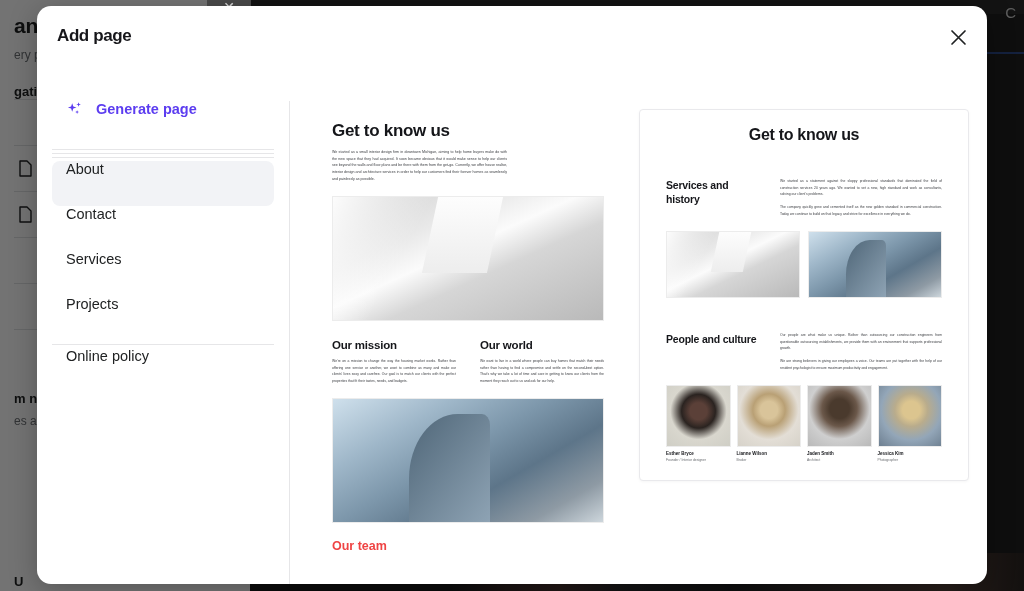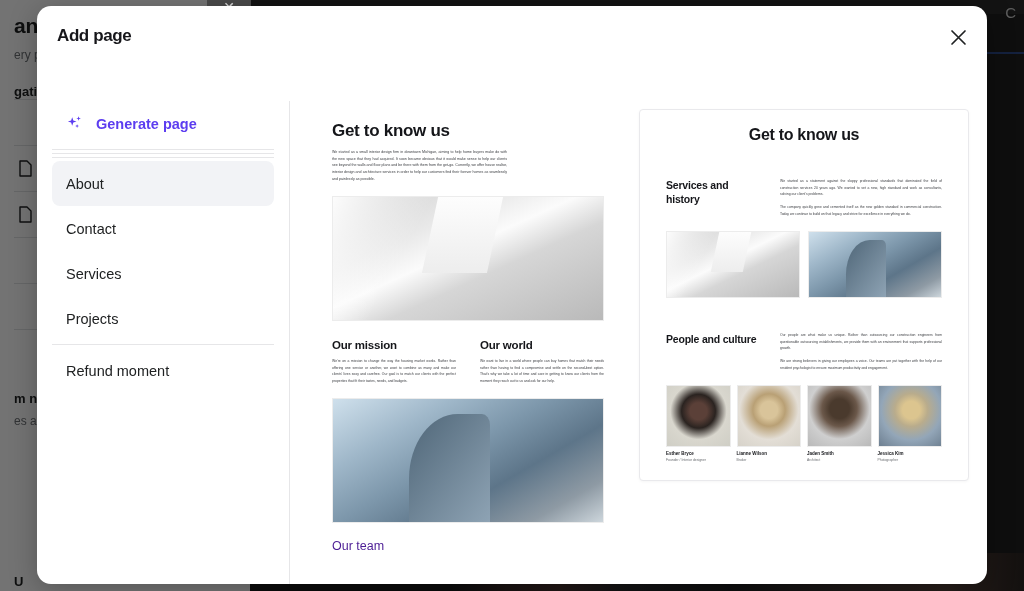--- a/index.html
+++ b/index.html
@@ -188,21 +188,21 @@
   #modal-sidebar {
     width: 253px;
     border-right: 1px solid #e6e6e8;
     padding: 0 15px;
     overflow: hidden;
     flex: 0 0 253px;
   }
   .nav-item {
     height: 45px;
     display: flex;
-    align-items: center;
+    align-items: flex-start;
     gap: 12px;
     padding: 0 14px;
     font-size: 14.5px;
     color: #202223;
     border-radius: 8px;
     cursor: pointer;
     white-space: nowrap;
   }
   .nav-item.accent {
     color: #5c3df0;
@@ -298,22 +298,22 @@
   .p1-sub-body {
     font-size: 3.4px;
     line-height: 1.9;
     color: #3a3c40;
     margin-top: 7px;
     width: 124px;
     text-align: justify;
   }
   .p1-h2-bottom {
     font-size: 12.5px;
-    font-weight: normal;
-    color: #4c1d95;
+    font-weight: bold;
+    color: #ef4444;
     margin-top: 16px;
   }
 
   
   #page2-card {
     width: 330px;
     margin-top: 8px;
     background: #ffffff;
     border: 1px solid #e9e9ec;
     border-radius: 4px;
@@ -479,21 +479,21 @@
       </div>
       <div class="nav-item">
         <span>Services</span>
       </div>
       <div class="nav-item">
         <span>Projects</span>
       </div>
       <div class="nav-sep"></div>
 
       <div class="nav-item">
-        <span>Refund moment</span>
+        <span>Online policy</span>
       </div>
     </div>
 
     <div id="preview-area">
 
       <div class="preview-col" id="preview-col-1">
         <div class="p1-h1">Get to know us</div>
         <div class="p1-body">We started as a small interior design firm in downtown Michigan, aiming to help home buyers make do with the new space that they had acquired. It soon became obvious that it would make sense to help our clients see beyond the walls and floor plans and be there with them from the get-go. Currently, we offer house realtor, interior design and architecture services in order to help our customers find their forever homes as seamlessly and painlessly as possible.</div>
         <div class="p1-img img-gray"></div>
 

